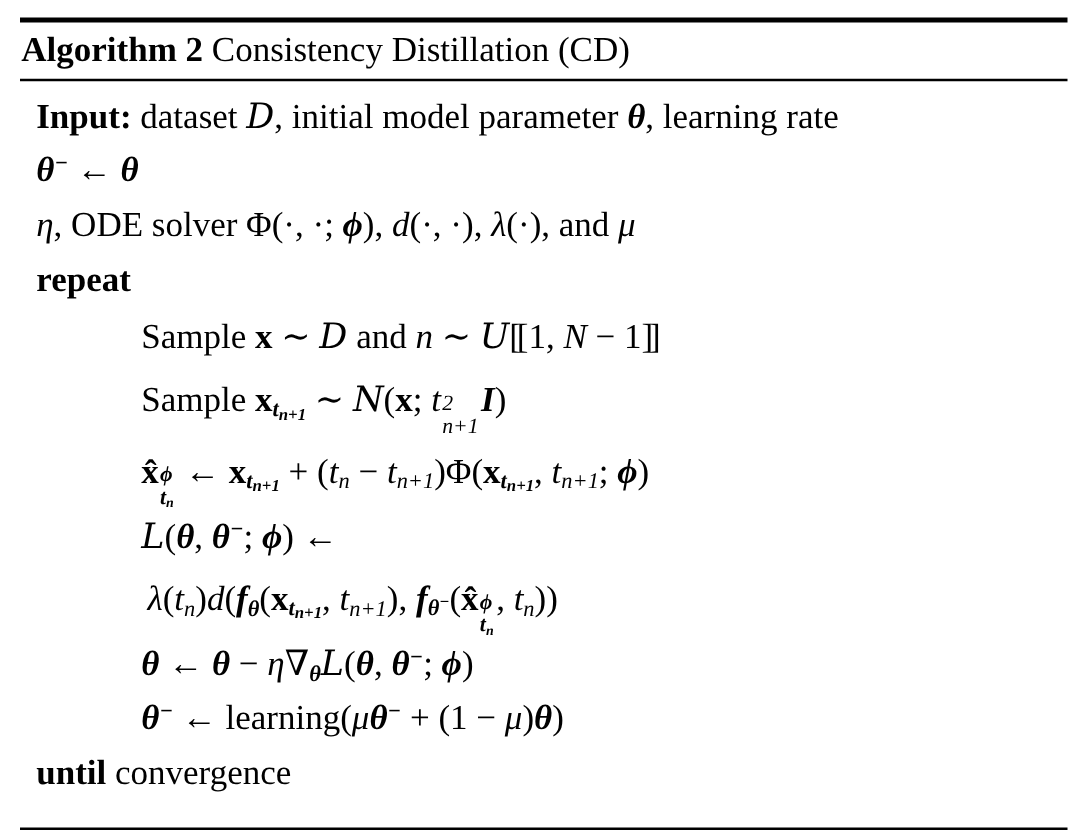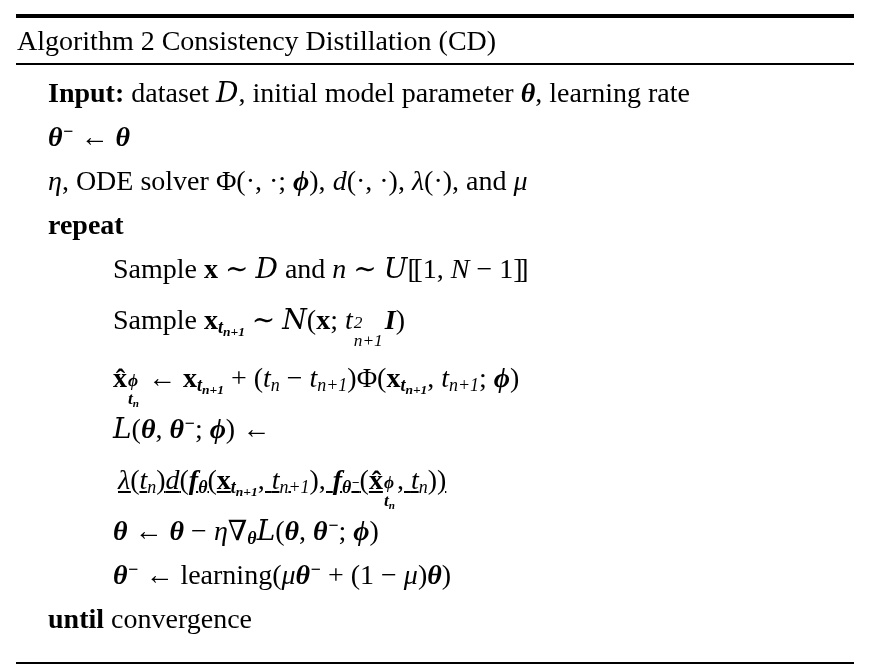--- a/index.html
+++ b/index.html
@@ -20,30 +20,30 @@
   .rule-mid { height: 2px; }
   .rule-bottom {
     position: absolute; left: 16px; right: 16px; bottom: 13px;
     height: 3px; background: var(--rule, #000000); margin: 0;
   }
   .algo-header {
     margin: 0 16px; padding-left: 1px;
     height: 45px; line-height: 45px;
     font-size: 28px; white-space: nowrap;
   }
-  .algo-header .num { font-weight: normal; text-align: center; }
+  .algo-header .num { font-weight: bold; text-align: center; }
   .algo-body { padding-top: 6px; font-size: 28px; }
   .line {
     height: 44px; line-height: 44px;
     white-space: nowrap;
   }
   .line.display { height: 58px; line-height: 58px; }
-  .indent-1 { padding-left: 48px; }
+  .indent-1 { padding-left: 29px; }
   .indent-2 { padding-left: 113px; }
-  .indent-3 { padding-left: 118px; text-decoration: underline; }
+  .indent-3 { padding-left: 118px; }
 
   .b  { font-weight: bold; }
   .i  { font-style: italic; }
   .bi { font-weight: bold; font-style: italic; }
   .cal { font-style: italic; font-family: "DejaVu Serif", "Liberation Serif", serif; }
   .dbl { letter-spacing: -0.12em; margin-right: 0.12em; }
 
   .algo-body sub, .algo-body sup { font-size: 0.64em; line-height: 0; }
   .algo-body sub { vertical-align: -0.25em; text-align: center; }
   .algo-body sup { vertical-align: 0.5em; }

